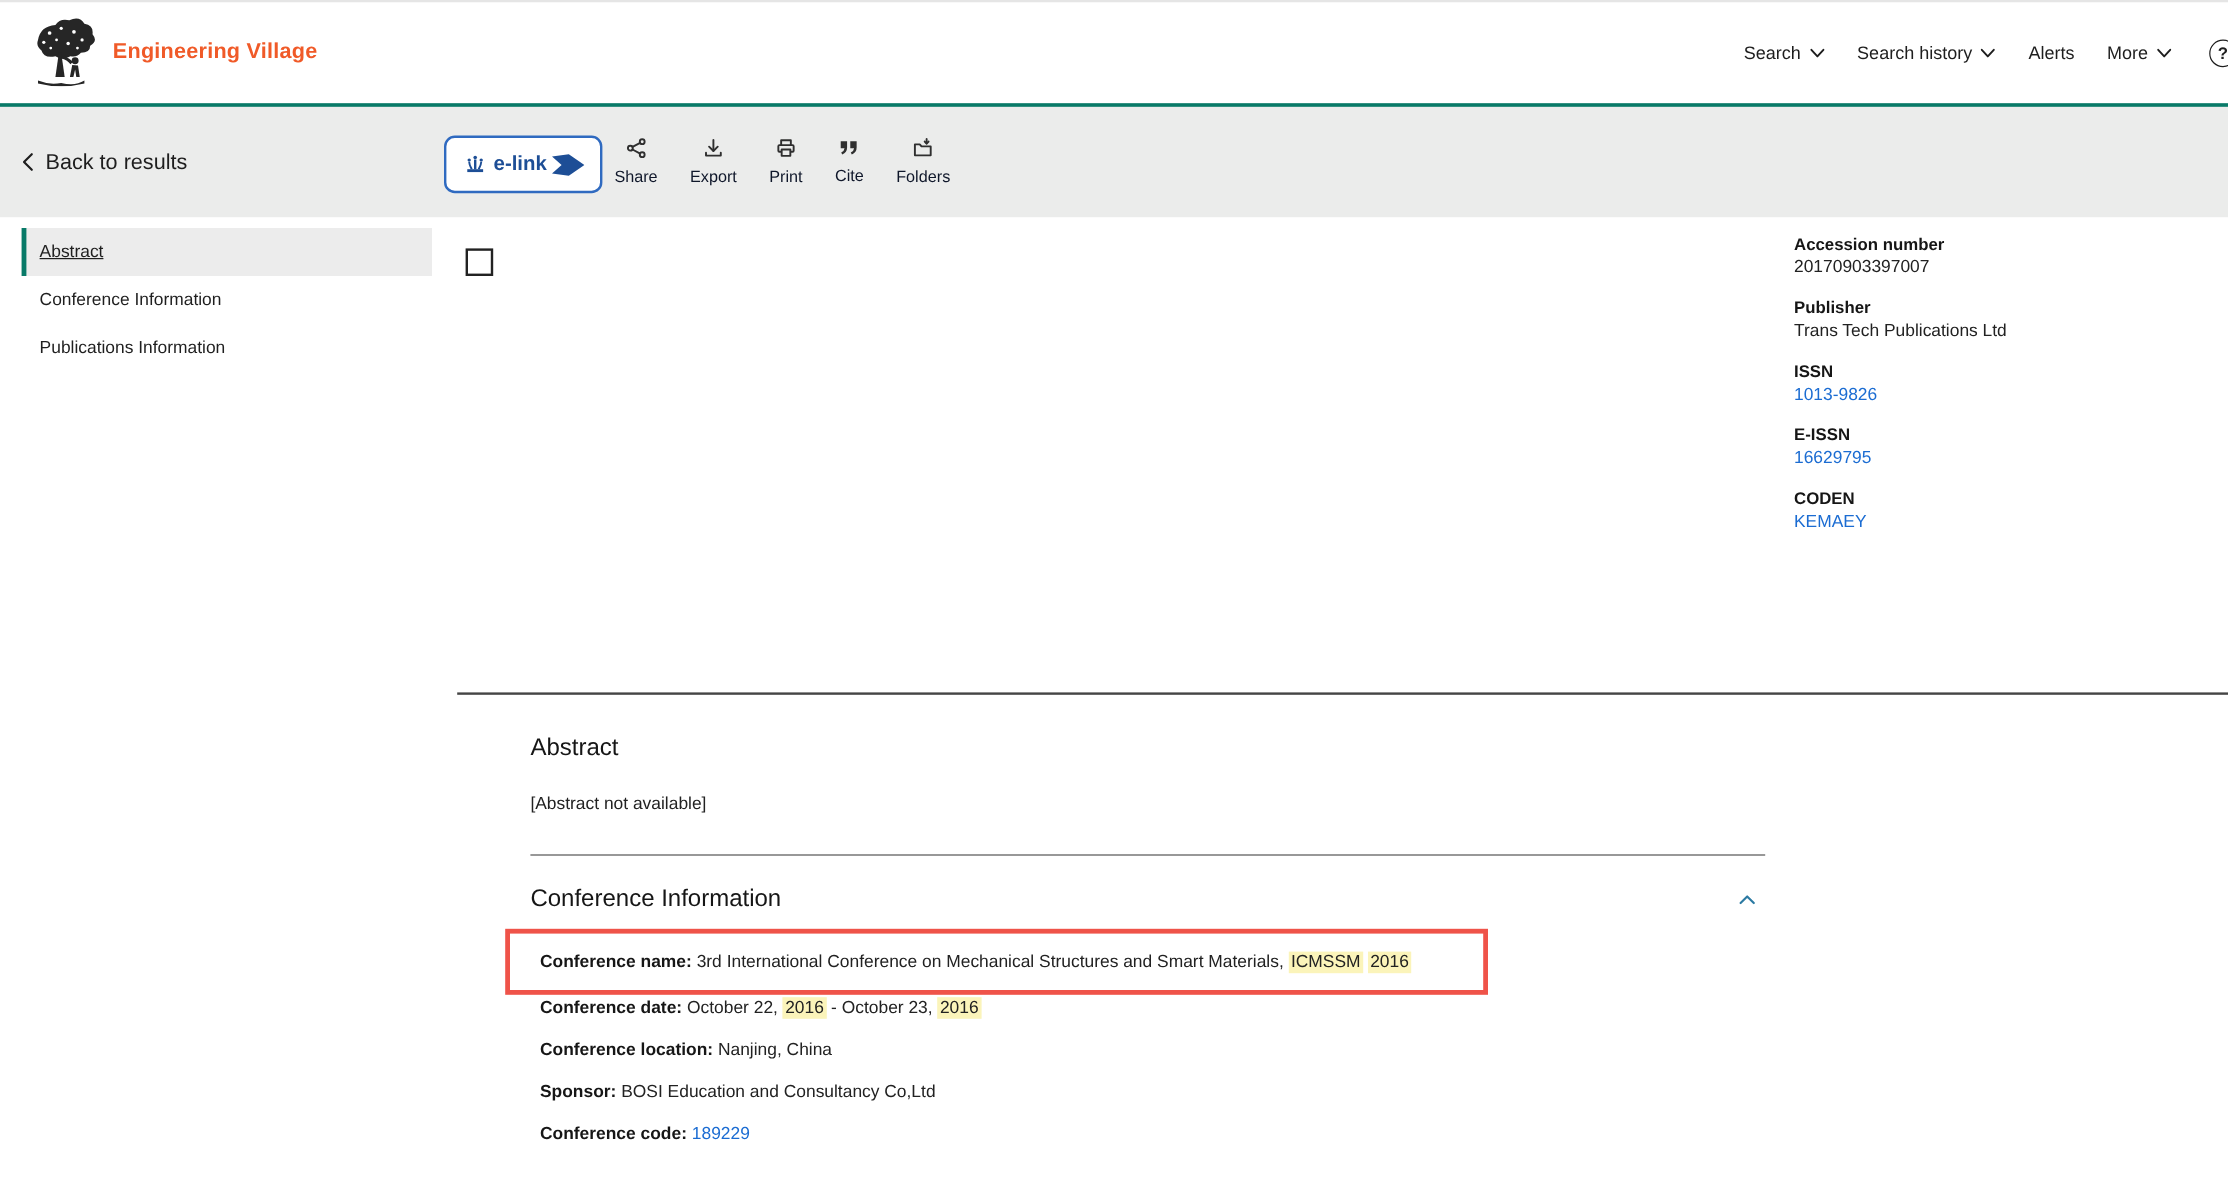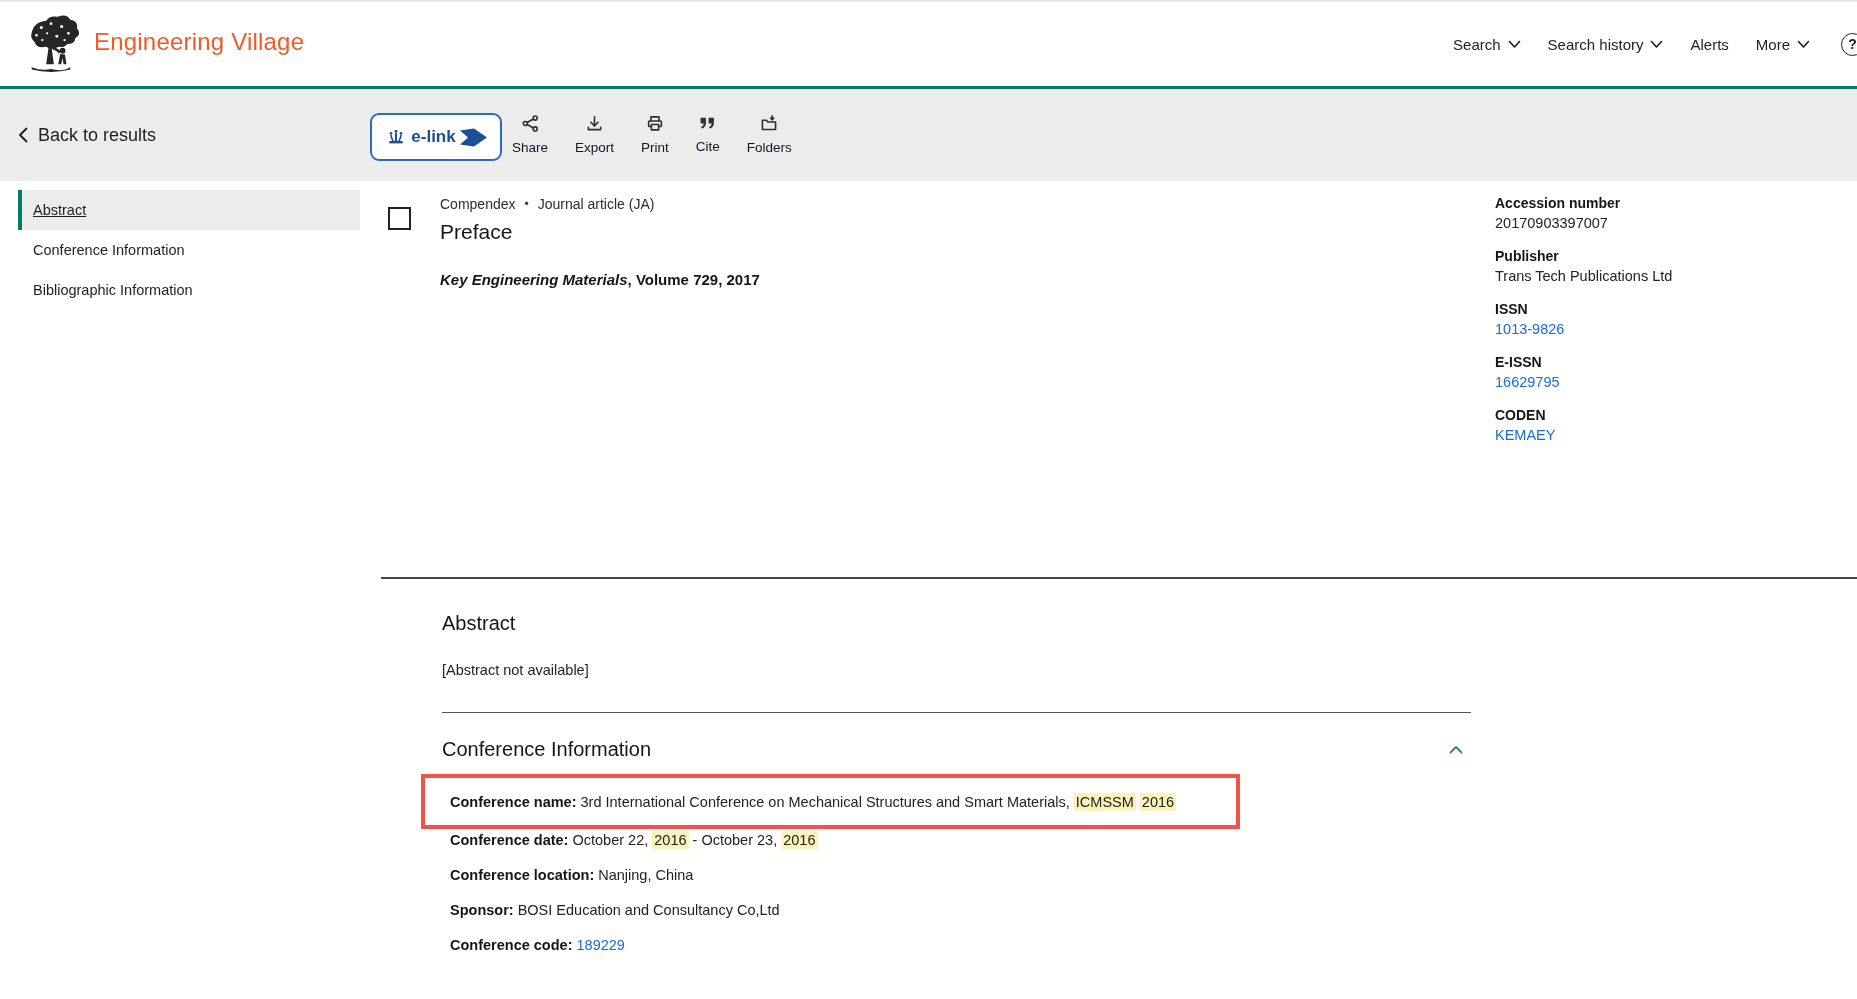--- a/index.html
+++ b/index.html
@@ -4,21 +4,21 @@
 <style>
   * { margin:0; padding:0; box-sizing:border-box; }
   html,body { background:#fff; }
   body { font-family:"Liberation Sans", sans-serif; color:#1e1e1e; }
   .page { position:relative; width:1857px; height:999px; overflow:hidden; background:#fff; border-top:2px solid #e5e5e5; }
 
   
   .topbar { position:absolute; left:0; top:0; width:1857px; height:84px; background:#fff; }
   .brand-wrap { position:absolute; left:22px; top:10px; display:flex; align-items:center; gap:14px; }
   .logo { width:58px; height:60px; }
-  .brand { font-size:24px; color:#f05a28; letter-spacing:.2px; }
+  .brand { font-size:18px; color:#f05a28; letter-spacing:.2px;font-weight:bold; }
   .topnav { position:absolute; right:0; top:0; height:84px; display:flex; align-items:center; gap:27px; padding-right:0; }
   .navitem { display:flex; align-items:center; gap:7px; font-size:15px; color:#1e1e1e; cursor:pointer; white-space:nowrap; }
   .help-btn { width:23px; height:23px; border:1.7px solid #1e1e1e; border-radius:50%; display:flex; align-items:center; justify-content:center; font-size:14px; font-weight:bold; margin-left:4px; margin-right:-7px; background:#fff; }
 
   
   .toolbar { position:absolute; left:0; top:84px; width:1857px; height:95px; background:#ebeceb; border-top:3px solid #087a68; display:flex; align-items:center; }
   .back { position:absolute; left:18px; display:flex; align-items:center; gap:10px; font-size:18px; color:#1e1e1e; cursor:pointer; }
   .elink-btn { position:absolute; left:370px; top:24px; width:132px; height:48px; background:#fff; border:2px solid #2f6ac0; border-radius:9px; display:flex; align-items:center; justify-content:center; gap:4px; cursor:pointer; }
   .elink-label { font-size:17px; font-weight:bold; color:#1d4e96; }
   .actions { position:absolute; left:512px; display:flex; align-items:center; gap:27px; }
@@ -199,36 +199,25 @@
             </g>
           </svg>
           <span>Folders</span>
         </button>
       </div>
   </div>
 
   <aside class="sidebar">
       <div class="side-item active">Abstract</div>
       <div class="side-item">Conference Information</div>
-      <div class="side-item">Bibliographic Information</div>
+      <div class="side-item">Publications Information</div>
     </aside>
 
   <div class="checkbox"></div>
 
-  <div class="record-head">
-    <div class="meta-line">
-      <span>Compendex</span>
-      <span class="meta-sep">•</span>
-      <span>Journal article (JA)</span>
-    </div>
-    <div class="record-title">Preface</div>
-    <div class="source-line">
-      <span class="jtitle">Key Engineering Materials</span><span>, Volume 729, 2017</span>
-    </div>
-  </div>
 
   <aside class="details">
       <div class="pair">
         <div class="lbl">Accession number</div>
         <div class="val">20170903397007</div>
       </div>
       <div class="pair">
         <div class="lbl">Publisher</div>
         <div class="val">Trans Tech Publications Ltd</div>
       </div>

